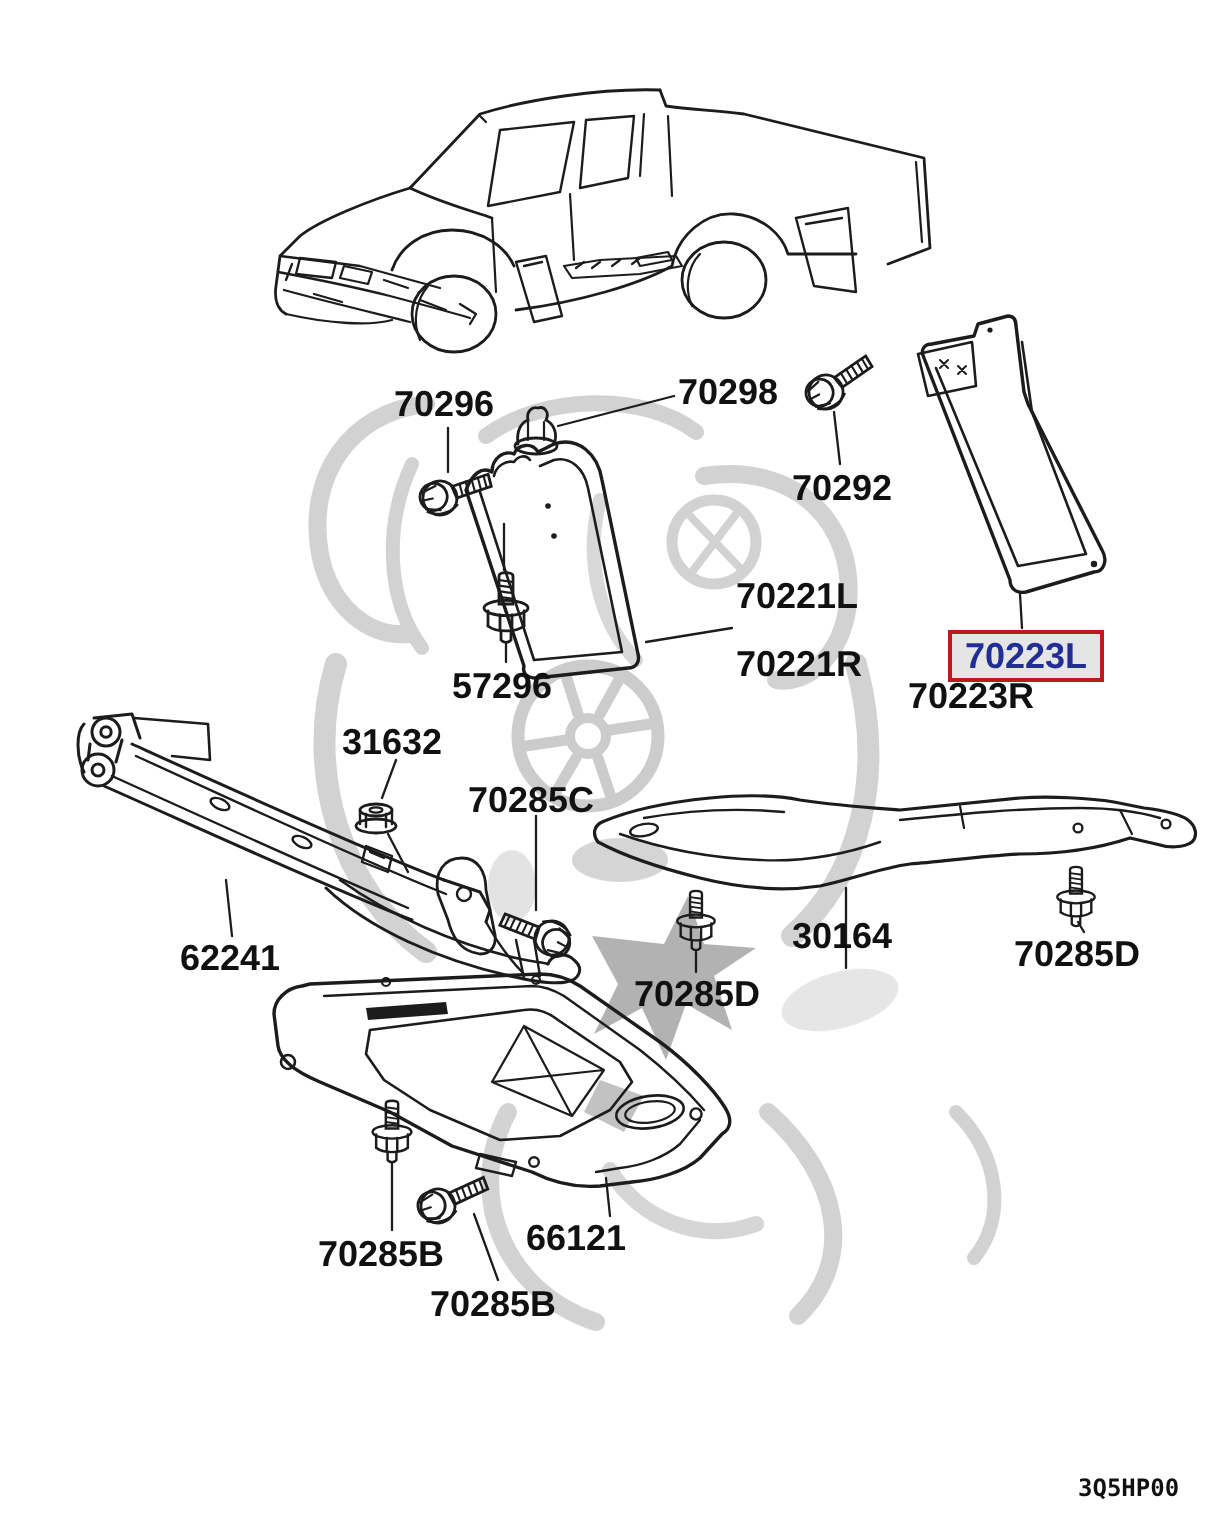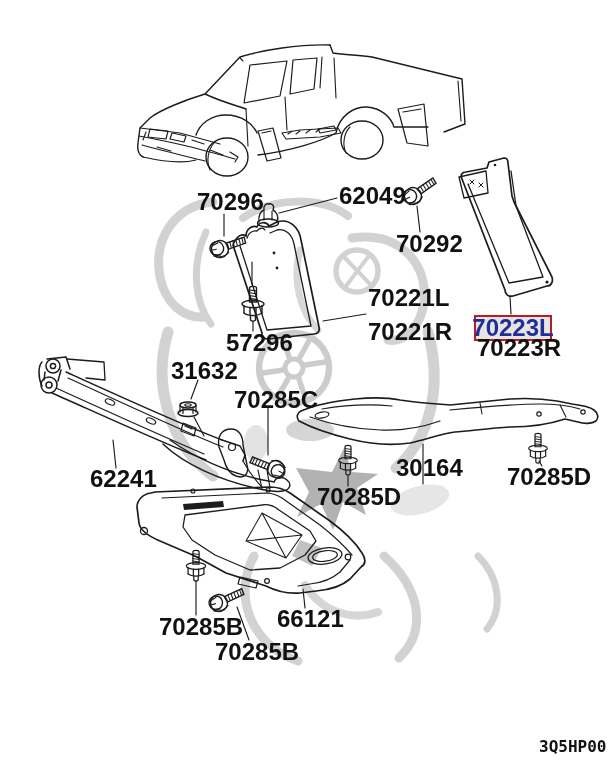--- a/index.html
+++ b/index.html
@@ -1,24 +1,24 @@
 <!DOCTYPE html>
 <html><head>
 <meta charset="utf-8">
 <style>
   html,body{margin:0;padding:0;background:#fff;}
   .stage{position:relative;width:609px;height:768px;background:#ffffff;overflow:hidden;
          font-family:"Liberation Sans",sans-serif;}
   .stage svg{position:absolute;left:0;top:0;}
-  .lbl{position:absolute;font-size:24px;font-weight:bold;color:#111;white-space:nowrap;
+  .lbl{position:absolute;font-size:18px;font-weight:bold;color:#111;white-space:nowrap;
        line-height:20px;letter-spacing:0px;}
   .lbl.hl{display:flex;align-items:center;justify-content:center;
           width:74px;height:22px;background:#e5e5e5;border:2px solid #b91c1c;
           color:#202e96;}
-  .code{position:absolute;font-family:"DejaVu Sans Mono",monospace;font-size:16px;
+  .code{position:absolute;font-family:"DejaVu Sans Mono",monospace;font-size:12px;
         font-weight:bold;color:#111;letter-spacing:0px;}
 </style>
 </head>
 <body>
 
 <div class="stage">
 
 <svg width="609" height="768" viewBox="0 0 609 768">
   <defs>
 
@@ -217,32 +217,32 @@
     <line x1="423" y1="444" x2="423" y2="484"></line>
     <line x1="348" y1="476" x2="348" y2="486"></line>
     <line x1="539" y1="461" x2="542" y2="466"></line>
     <line x1="196" y1="581" x2="196" y2="615"></line>
     <line x1="237" y1="607" x2="249" y2="640"></line>
     <line x1="303" y1="589" x2="305" y2="608"></line>
   </g>
 </svg>
 
 <div class="lbl" style="left:197px;top:192px">70296</div>
-<div class="lbl" style="left:339px;top:186px">62049</div>
+<div class="lbl" style="left:339px;top:186px">70298</div>
 <div class="lbl" style="left:396px;top:234px">70292</div>
 <div class="lbl" style="left:368px;top:288px">70221L</div>
 <div class="lbl" style="left:368px;top:322px">70221R</div>
 <div class="lbl hl" style="left:474px;top:315px">70223L</div>
-<div class="lbl" style="left:477px;top:338px">70223R</div>
+<div class="lbl" style="left:454px;top:338px">70223R</div>
 <div class="lbl" style="left:226px;top:333px">57296</div>
 <div class="lbl" style="left:171px;top:361px">31632</div>
 <div class="lbl" style="left:234px;top:390px">70285C</div>
 <div class="lbl" style="left:90px;top:469px">62241</div>
 <div class="lbl" style="left:317px;top:487px">70285D</div>
 <div class="lbl" style="left:396px;top:458px">30164</div>
 <div class="lbl" style="left:507px;top:467px">70285D</div>
 <div class="lbl" style="left:159px;top:617px">70285B</div>
-<div class="lbl" style="left:277px;top:609px">66121</div>
+<div class="lbl" style="left:263px;top:609px">66121</div>
 <div class="lbl" style="left:215px;top:642px">70285B</div>
 
 <div class="code" style="left:539px;top:737px">3Q5HP00</div>
 
 </div>
 
 </body></html>

